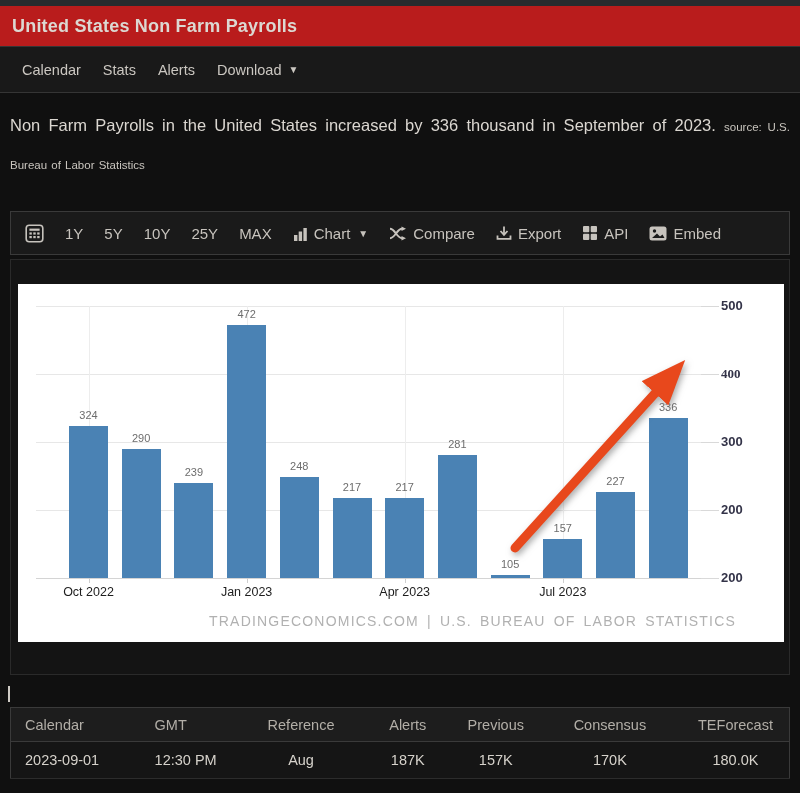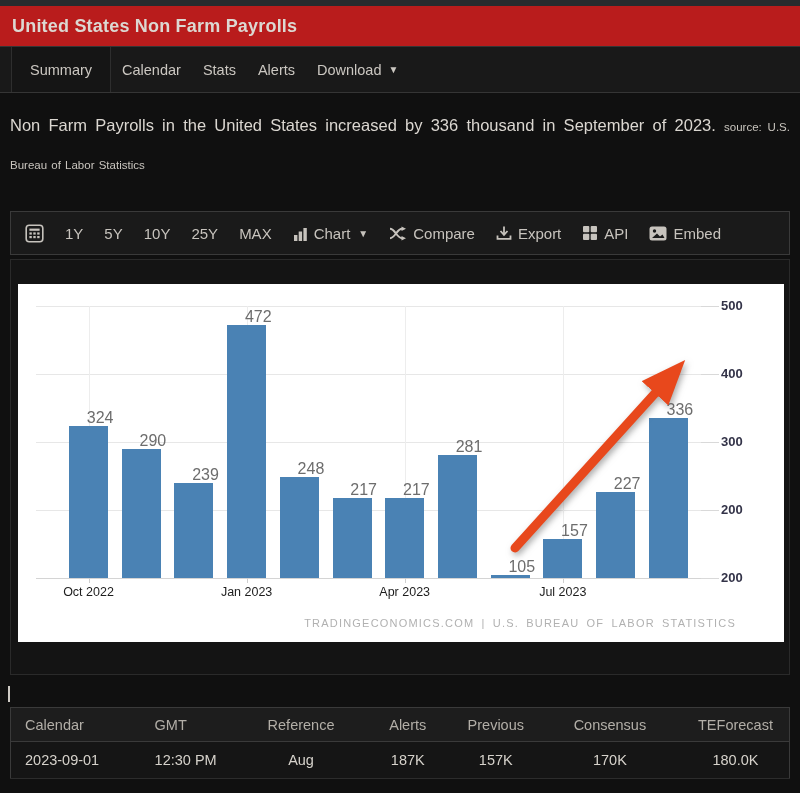--- a/index.html
+++ b/index.html
@@ -32,23 +32,23 @@
   .chart-white { position:relative; width:766px; height:358px; background:#ffffff; }
 
   .plot-area { position:absolute; left:0; top:22px; width:766px; height:272px; }
   .hgrid { position:absolute; left:18px; width:665px; height:1px; background:#e7e7e7; }
   .hgrid.base { background:#d4d4d4; }
   .vgrid { position:absolute; top:0; width:1px; height:272px; background:#ededed; }
   .ytick { position:absolute; left:683px; width:18px; height:1px; background:#d9d9d9; }
   .xtick { position:absolute; width:1px; height:5px; background:#cfcfcf; top:272px; }
   .ylab { position:absolute; left:703px; width:50px; font-size:13px; font-weight:600; color:#333348; }
   .bar { position:absolute; background:#4a82b4; }
-  .vlab { position:absolute; width:50px; text-align:right; font-size:16px; color:#6d6d6d; }
+  .vlab { position:absolute; width:50px; text-align:center; font-size:11px; color:#6d6d6d; }
   .xlab { position:absolute; top:301px; width:80px; text-align:center; font-size:12.5px; color:#1d1d1d; }
-  .watermark { position:absolute; right:48px; bottom:13px; font-size:11px; color:#b1b1b1;
+  .watermark { position:absolute; right:48px; bottom:13px; font-size:14px; color:#b1b1b1;
                letter-spacing:1.2px; word-spacing:3px; }
   .arrow-svg { position:absolute; left:0; top:0; filter:drop-shadow(2px 3px 3px rgba(90,90,90,.5)); }
 
   .text-cursor { width:2px; height:16px; background:#cfcbc5; margin:11px 0 5px 8px; }
 
   table.cal { width:780px; margin:0 10px; border-collapse:collapse; background:#151515;
               border:1px solid #3a3a3a; table-layout:fixed; }
   table.cal thead th { background:#1d1d1d; color:#b2aea7; font-weight:normal; font-size:14.5px;
                        padding:8px 6px; border-bottom:1px solid #3a3a3a; height:34px; }
   table.cal td { color:#d6d2cb; font-size:14.5px; padding:9px 6px; border-bottom:1px solid #2c2c2c; height:37px; }
@@ -58,23 +58,20 @@
 </head>
 <body>
 
 <div class="top-strip"></div>
 
 <div class="title-bar">
   <h1>United States Non Farm Payrolls</h1>
 </div>
 
 <div class="tab-bar" id="tabbar">
-    <div class="tab active">
-      <span>Summary</span>
-    </div>
     <div class="tab">
       <span>Calendar</span>
     </div>
     <div class="tab">
       <span>Stats</span>
     </div>
     <div class="tab">
       <span>Alerts</span>
     </div>
     <div class="tab">
@@ -174,21 +171,21 @@
         <div class="ytick" style="top: 272px;"></div>
         <div class="ylab" style="top: 264px;">200</div>
         <div class="hgrid" style="top: 204px;"></div>
         <div class="ytick" style="top: 204px;"></div>
         <div class="ylab" style="top: 196px;">200</div>
         <div class="hgrid" style="top: 136px;"></div>
         <div class="ytick" style="top: 136px;"></div>
         <div class="ylab" style="top: 128px;">300</div>
         <div class="hgrid" style="top: 68px;"></div>
         <div class="ytick" style="top: 68px;"></div>
-        <div class="ylab" style="top: 60px;">400</div>
+        <div class="ylab" style="top: 60px; font-family: Liberation Serif, serif;">400</div>
         <div class="hgrid" style="top: 0px;"></div>
         <div class="ytick" style="top: 0px;"></div>
         <div class="ylab" style="top: -8px;">500</div>
         <div class="vgrid" style="left: 70.5px;"></div>
         <div class="xtick" style="left: 70.5px;"></div>
         <div class="vgrid" style="left: 228.6px;"></div>
         <div class="xtick" style="left: 228.6px;"></div>
         <div class="vgrid" style="left: 386.7px;"></div>
         <div class="xtick" style="left: 386.7px;"></div>
         <div class="vgrid" style="left: 544.8px;"></div>

